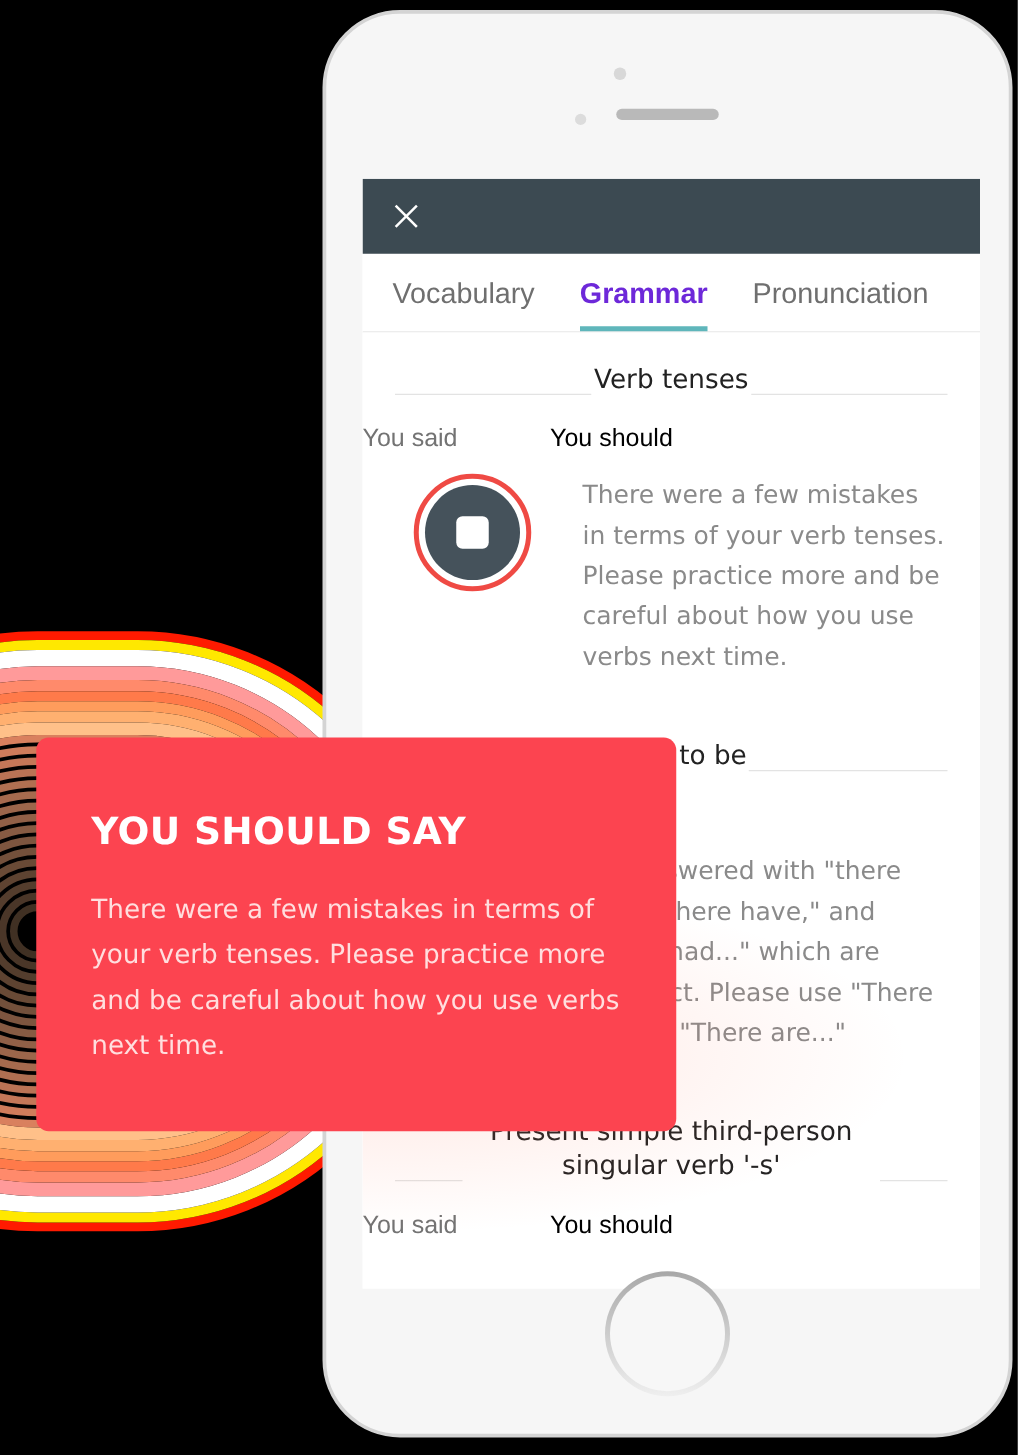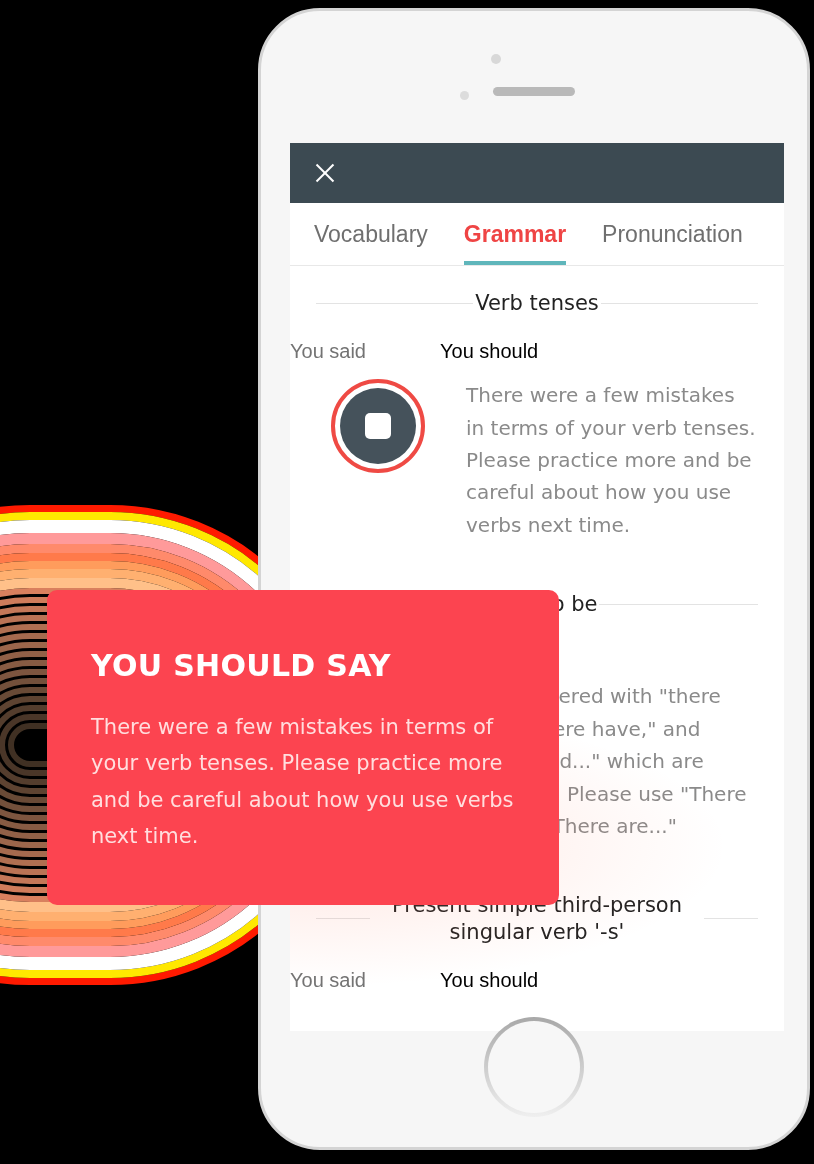--- a/index.html
+++ b/index.html
@@ -51,28 +51,28 @@
   #closebtn{margin-left:22px;width:26px;height:26px;position:relative;z-index:2;cursor:pointer;}
   #closebtn::before,#closebtn::after{content:"";position:absolute;left:1px;top:12px;
             width:24px;height:2px;background:#fff;}
   #closebtn::before{transform:rotate(45deg);}
   #closebtn::after{transform:rotate(-45deg);}
 
   
   #tabs{height:62px;display:flex;align-items:center;border-bottom:1px solid #e8e8e8;
         background:#fff;padding-left:24px;gap:36px;white-space:nowrap;}
   .tab{font-size:23px;color:#6f6f6f;position:relative;height:62px;line-height:62px;cursor:pointer;}
-  .tab.active{color:#ef4444;font-weight:bold;}
+  .tab.active{color:#6d28d9;font-weight:bold;}
   .tab.active::after{content:"";position:absolute;left:0;right:0;bottom:0;height:4px;
                      background:#5fb6bb;}
 
   
   #content{position:relative;background:#fff;height:736px;}
 
-  .sec-head{display:flex;align-items:center;gap:2px;padding:24px 26px 0 26px;}
+  .sec-head{display:flex;align-items:flex-end;gap:2px;padding:24px 26px 0 26px;}
   .sec-head .line{flex:1;height:1px;background:#e3e3e3;}
   .sec-title{font-size:21px;color:#222;text-align:center;
              font-family:"DejaVu Sans",sans-serif;line-height:1.25;}
   .sec-title.two{flex:0 0 auto;max-width:330px;}
 
   .labels{display:flex;padding:24px 0 0 0;}
   .lbl-said{width:150px;text-align:left;color:#737373;font-size:20px;}
   .lbl-should{color:#000000;font-size:20px;}
 
   .row{display:flex;padding:16px 26px 0 0;}
@@ -87,21 +87,21 @@
         font-family:"DejaVu Sans",sans-serif;}
 
   .spacer{height:26px;}
 
   
   #glow{position:absolute;left:0;top:420px;width:100%;height:320px;
         background:radial-gradient(ellipse at 6% 50%, rgba(255,120,90,.18), rgba(255,255,255,0) 62%);
         pointer-events:none;}
 
   
-  #card{position:absolute;left:47px;top:590px;width:512px;height:315px;
+  #card{position:absolute;left:29px;top:590px;width:512px;height:315px;
         background:#fc4450;border-radius:10px;box-sizing:border-box;
         padding:58px 44px 0 44px;}
   #cardTitle{color:#fff;font-size:30px;font-weight:bold;letter-spacing:.3px;
              font-family:"DejaVu Sans",sans-serif;}
   #cardBody{margin-top:26px;color:#ffdede;font-size:21px;line-height:1.73;
             font-family:"DejaVu Sans",sans-serif;}
 </style>
 </head>
 <body>
 

